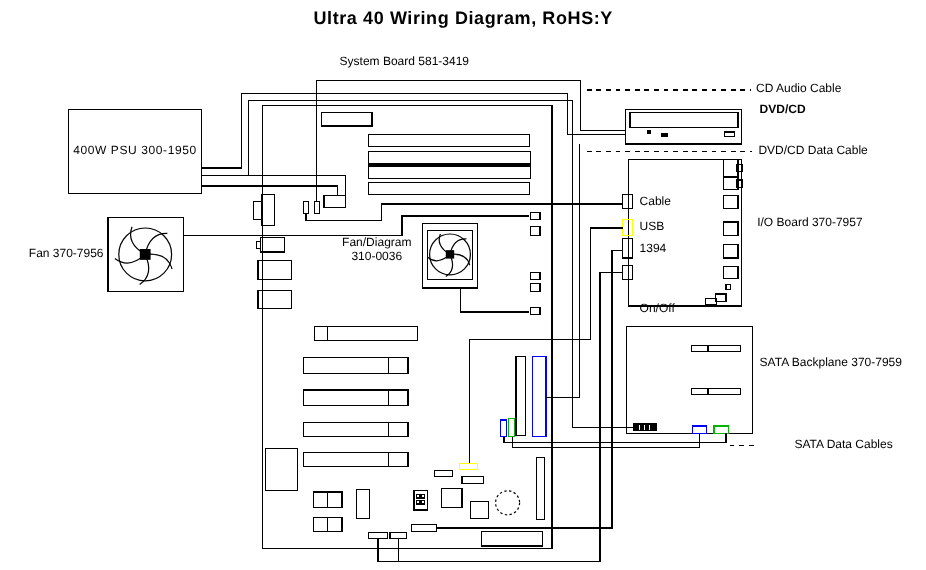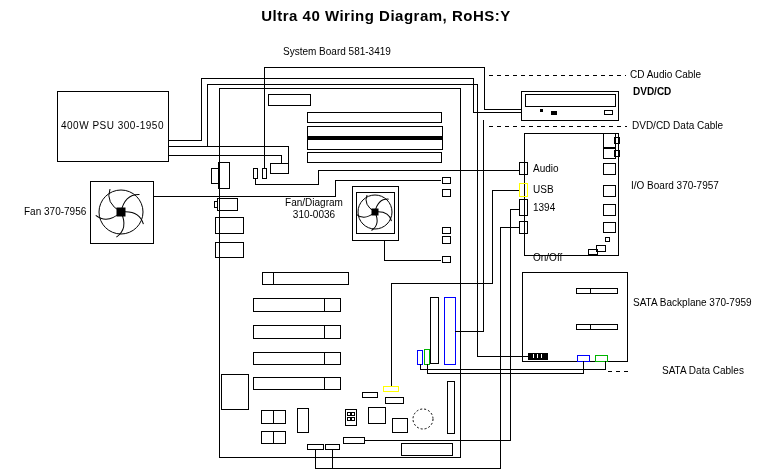--- a/index.html
+++ b/index.html
@@ -187,21 +187,21 @@
 
   <div class="lbl ctr" style="left:272px;top:197px;width:84px;">Fan/Diagram</div>
   <div class="lbl ctr" style="left:272px;top:209px;width:84px;">310-0036</div>
 
   <div class="lbl" style="left:630px;top:69px;">CD Audio Cable</div>
 
   <div class="lbl" style="left:633px;top:86px;font-weight:bold;">DVD/CD</div>
 
   <div class="lbl" style="left:632px;top:120px;">DVD/CD Data Cable</div>
 
-  <div class="lbl" style="left:533px;top:163px;">Audio</div>
+  <div class="lbl" style="left:533px;top:163px;">Cable</div>
   <div class="lbl" style="left:533px;top:184px;">USB</div>
   <div class="lbl" style="left:533px;top:202px;">1394</div>
   <div class="lbl" style="left:533px;top:221px;margin-top:31px;">On/Off</div>
 
   <div class="lbl" style="left:631px;top:180px;">I/O Board 370-7957</div>
 
   <div class="lbl" style="left:633px;top:297px;">SATA Backplane 370-7959</div>
 
   <div class="lbl" style="left:632px;top:365px;margin-left:30px;">SATA Data Cables</div>
 </div>

